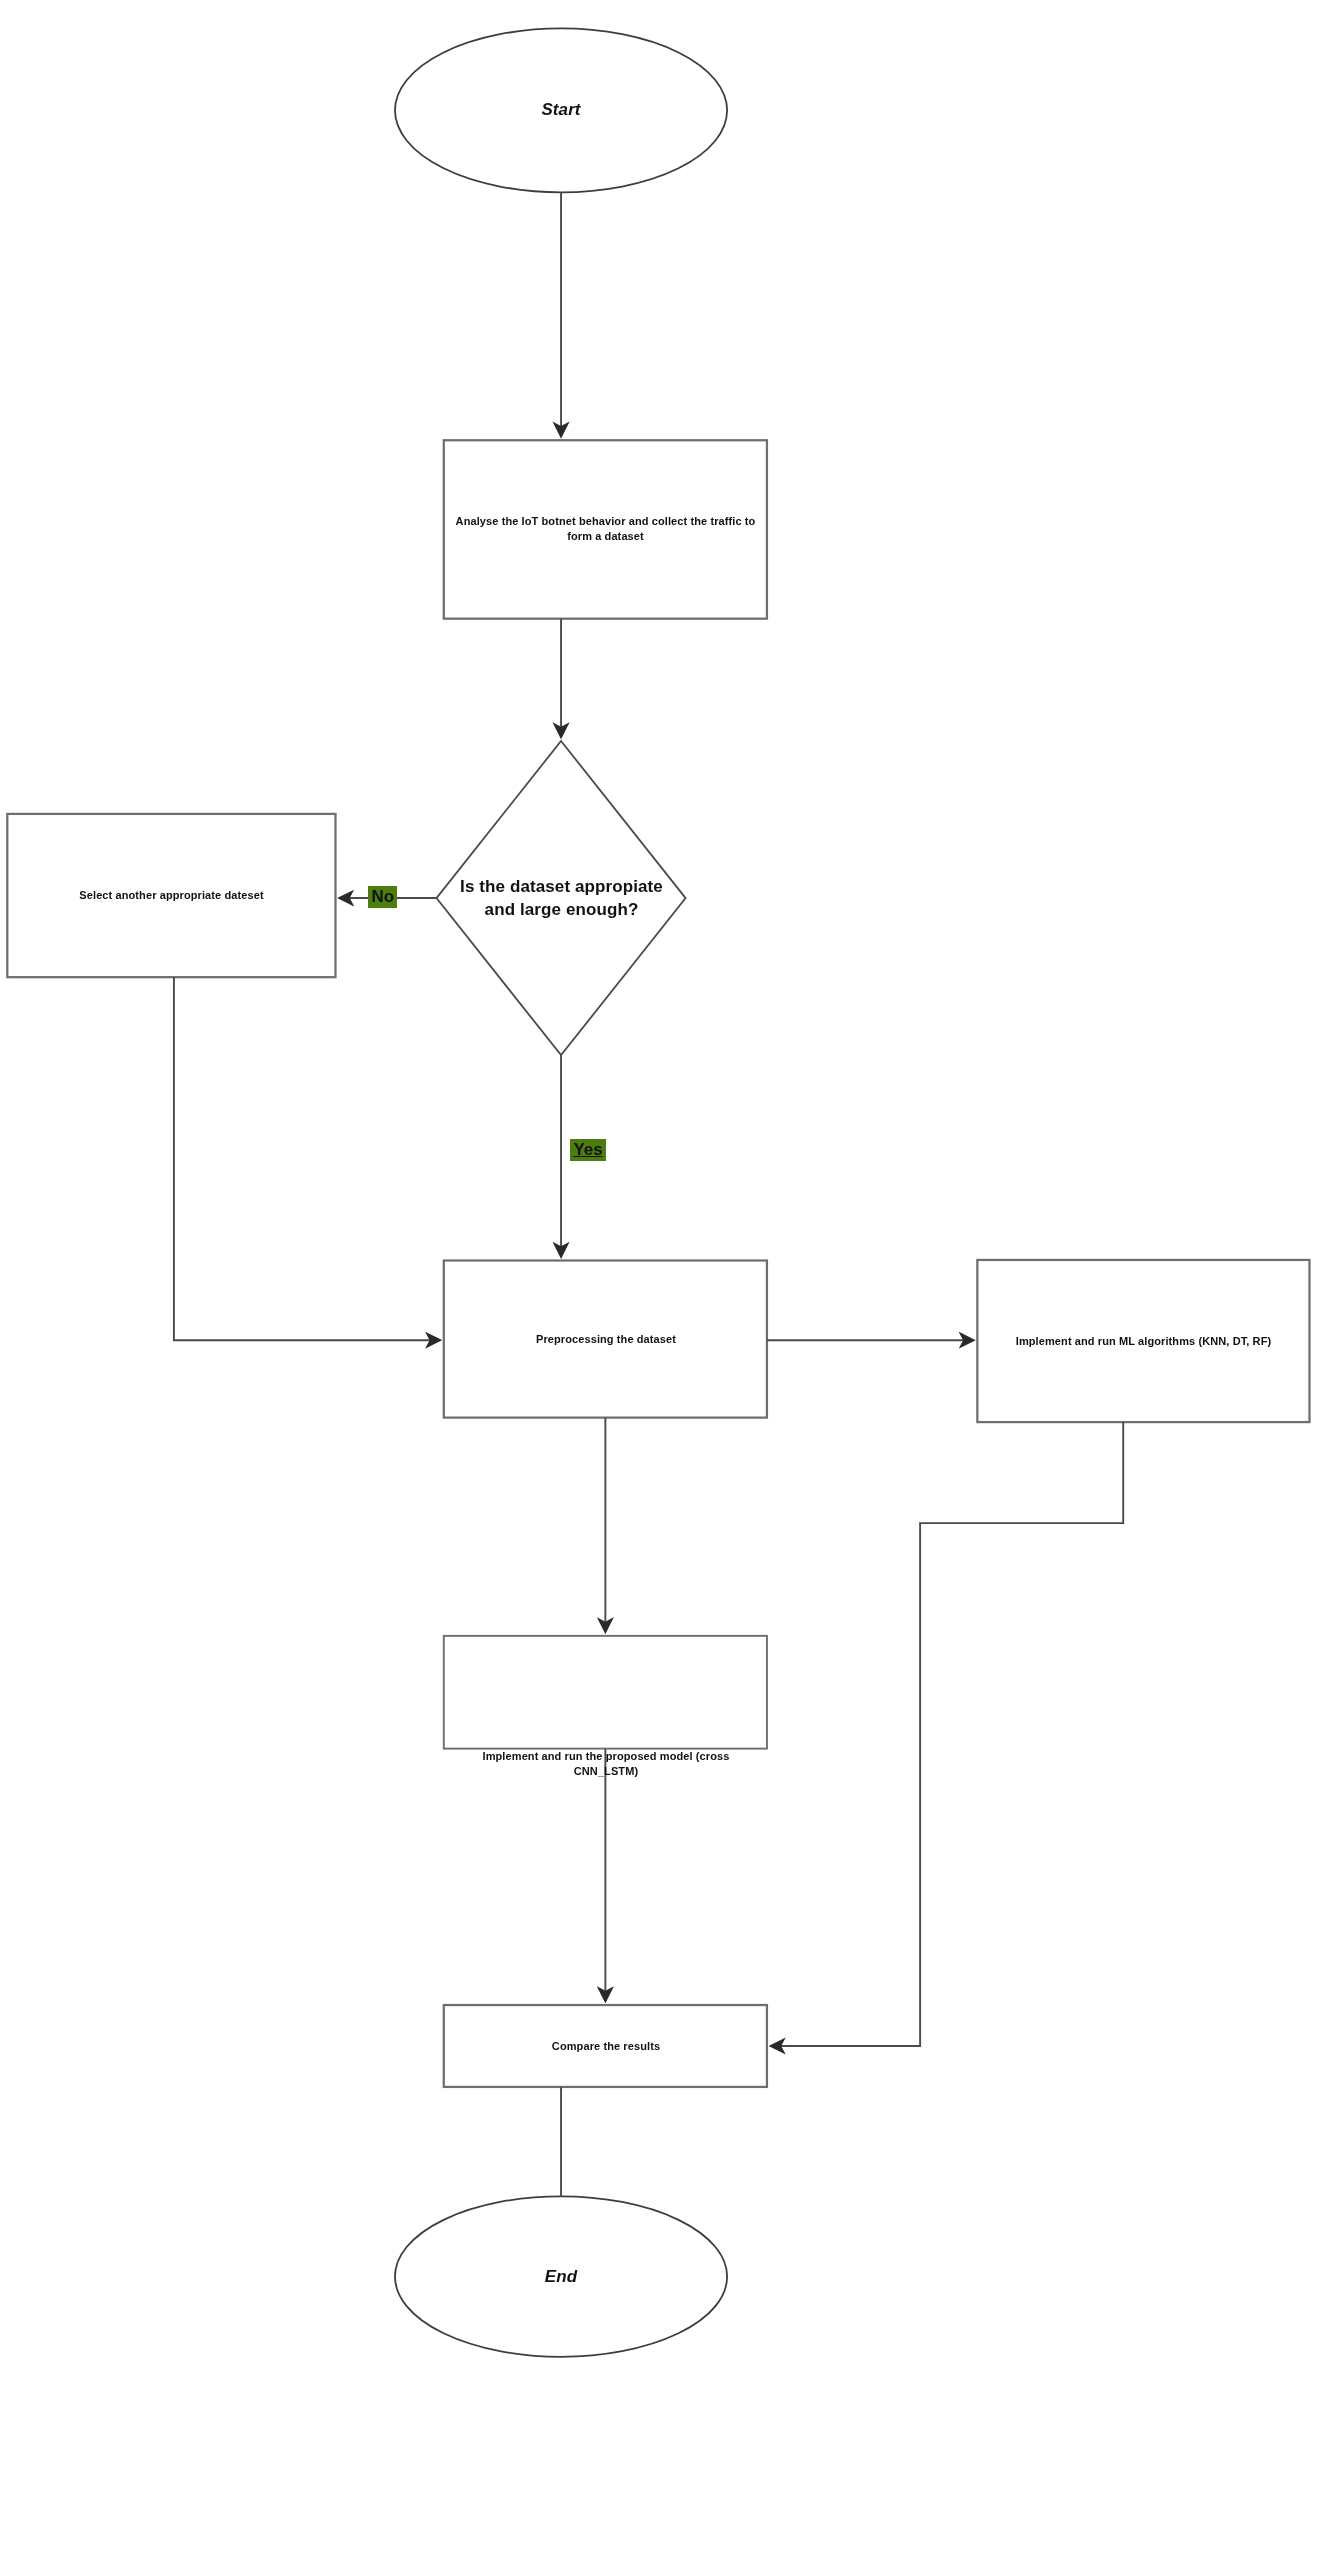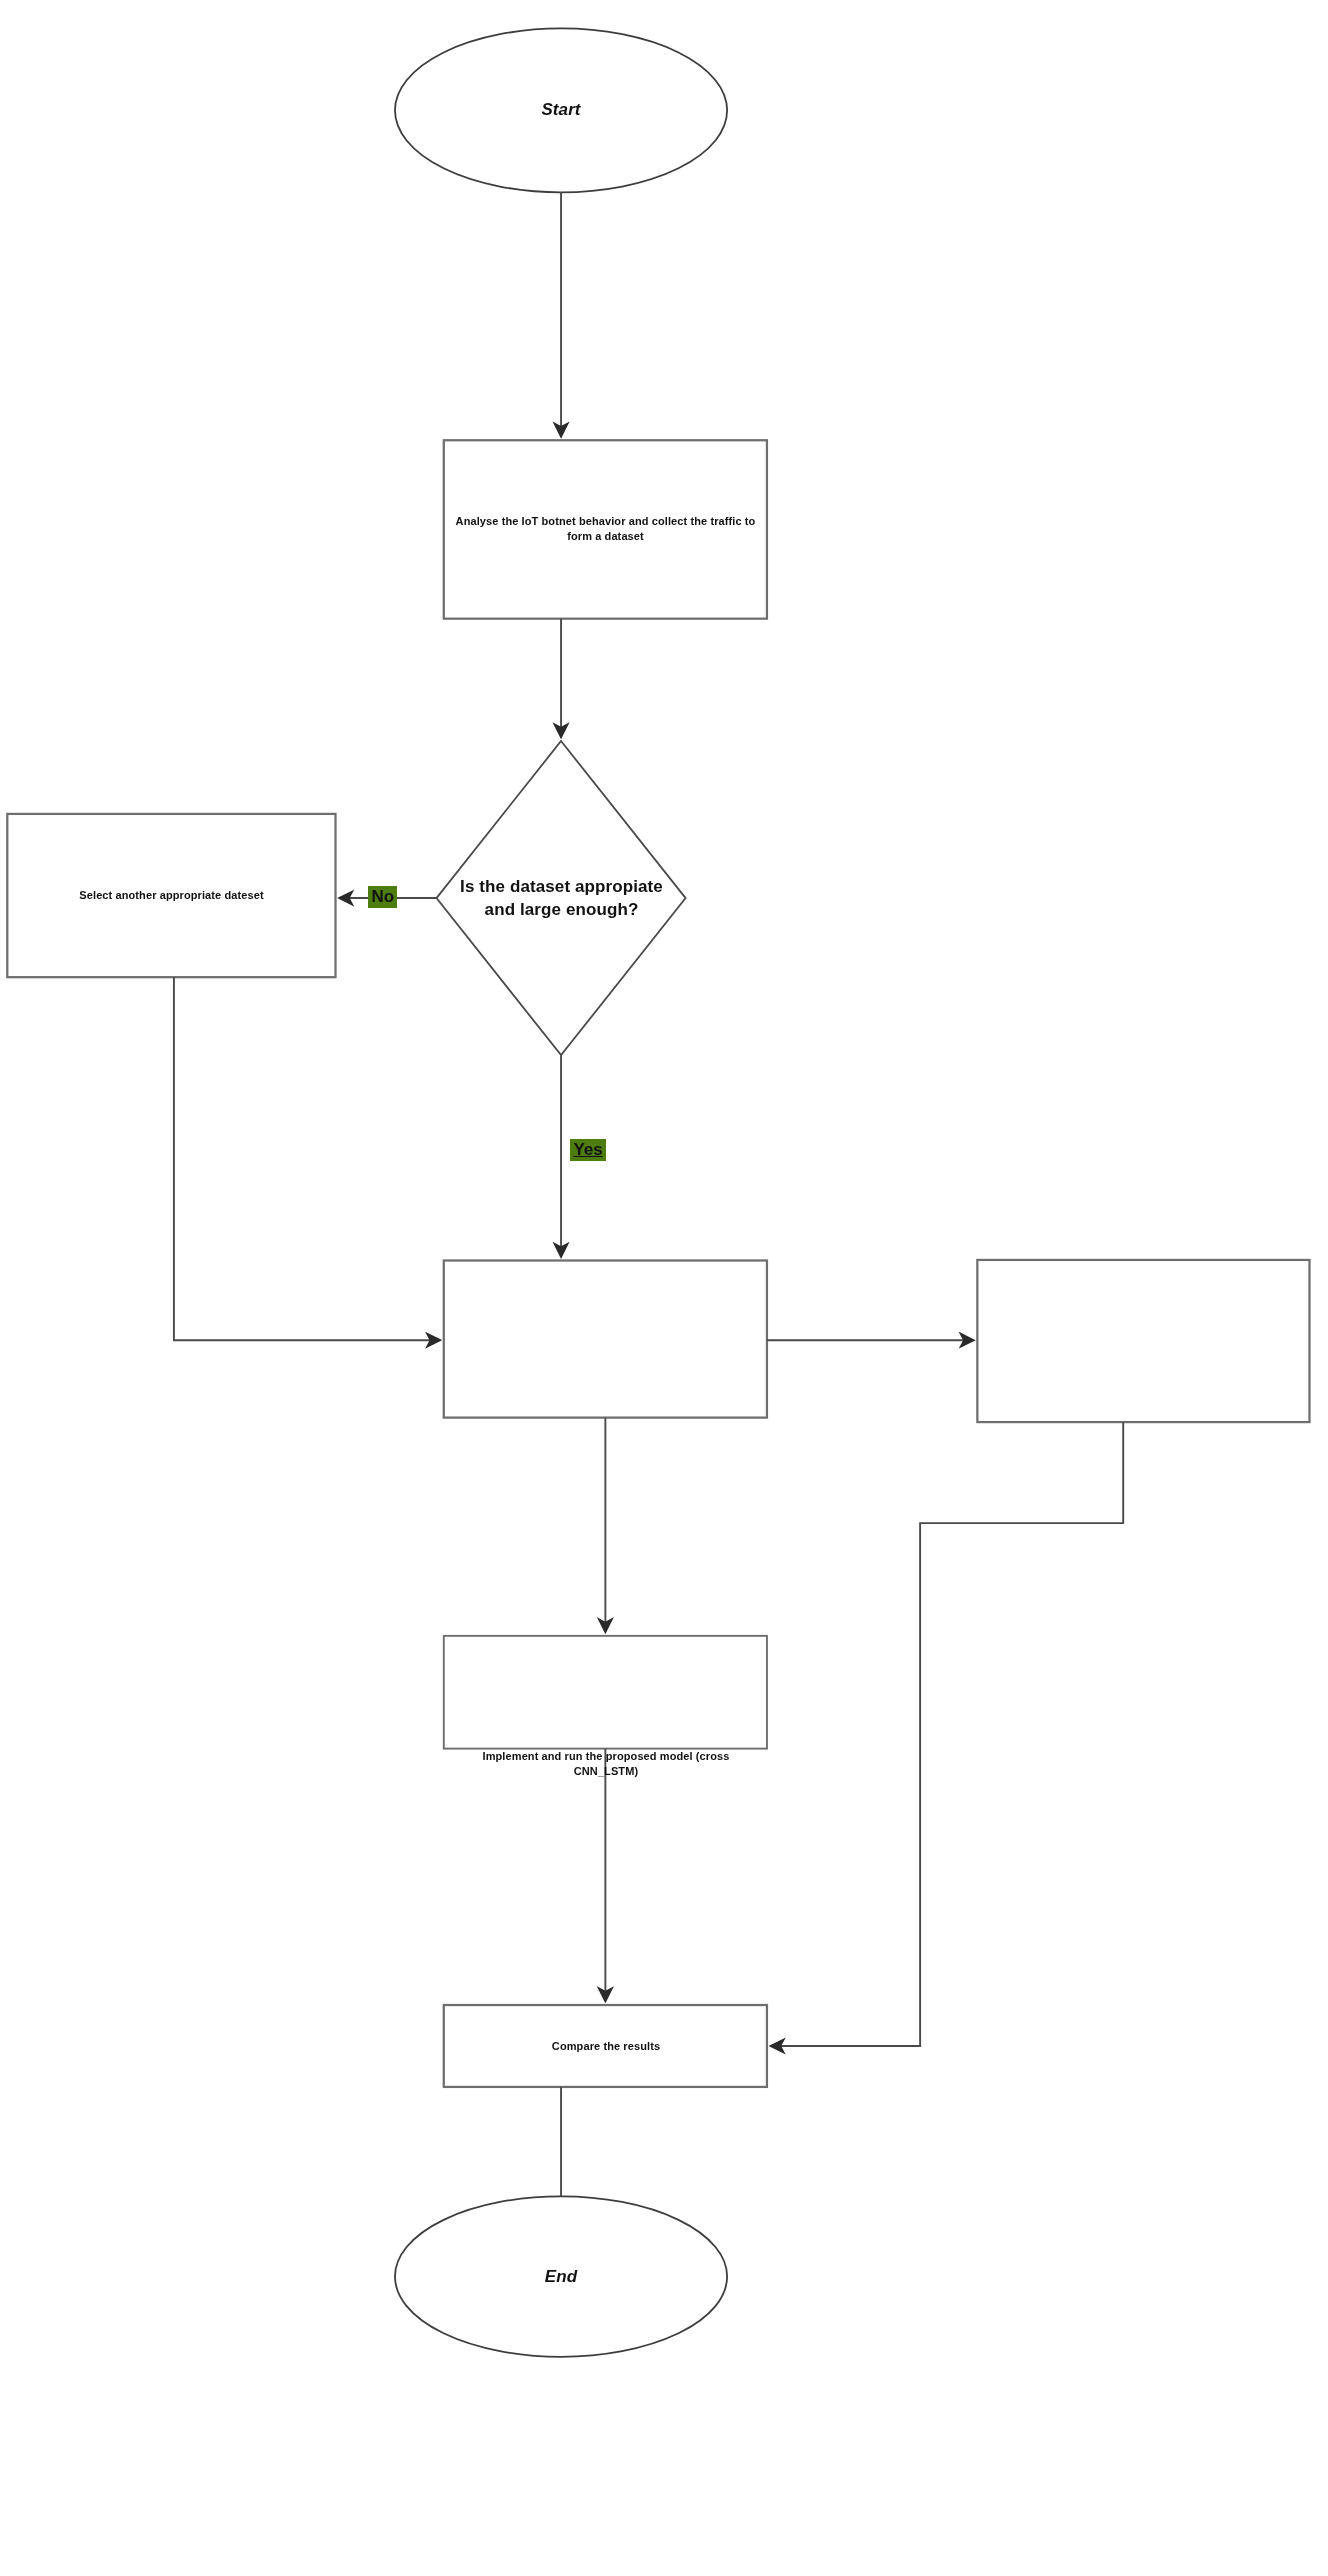--- a/index.html
+++ b/index.html
@@ -110,21 +110,23 @@
   </svg>
 
   <div class="node-label lbl-terminator" style="left:395px; top:68px; width:332px; height:84px;">Start</div>
 
   <div class="node-label lbl-process" style="left:455px; top:440px; width:301px; height:178px;">Analyse the IoT botnet behavior and collect the traffic to form a dataset</div>
 
   <div class="node-label lbl-decision" style="left:455px; top:858px; width:213px; height:81px;">Is the dataset appropiate and large enough?</div>
 
   <div class="node-label lbl-process" style="left:10px; top:814px; width:323px; height:163px;">Select another appropriate dateset</div>
 
+  <div class="node-label lbl-process" style="left:450px; top:1261px; width:312px; height:157px;">Preprocessing the dataset</div>
 
+  <div class="node-label lbl-process" style="left:982px; top:1260px; width:323px; height:162px;">Implement and run ML algorithms (KNN, DT, RF)</div>
 
   <div class="node-label lbl-process" style="left:450px; top:1692px; width:312px; height:144px;">Implement and run the proposed model (cross CNN_LSTM)</div>
 
   <div class="node-label lbl-process" style="left:450px; top:2005px; width:312px; height:82px;">Compare the results</div>
 
   <div class="node-label lbl-terminator" style="left:395px; top:2235px; width:332px; height:84px;">End</div>
 
   <div class="edge-label" style="left:368px; top:886px;">No</div>
 
   <div class="edge-label" style="left:570px; top:1139px;text-decoration:underline;">Yes</div>

